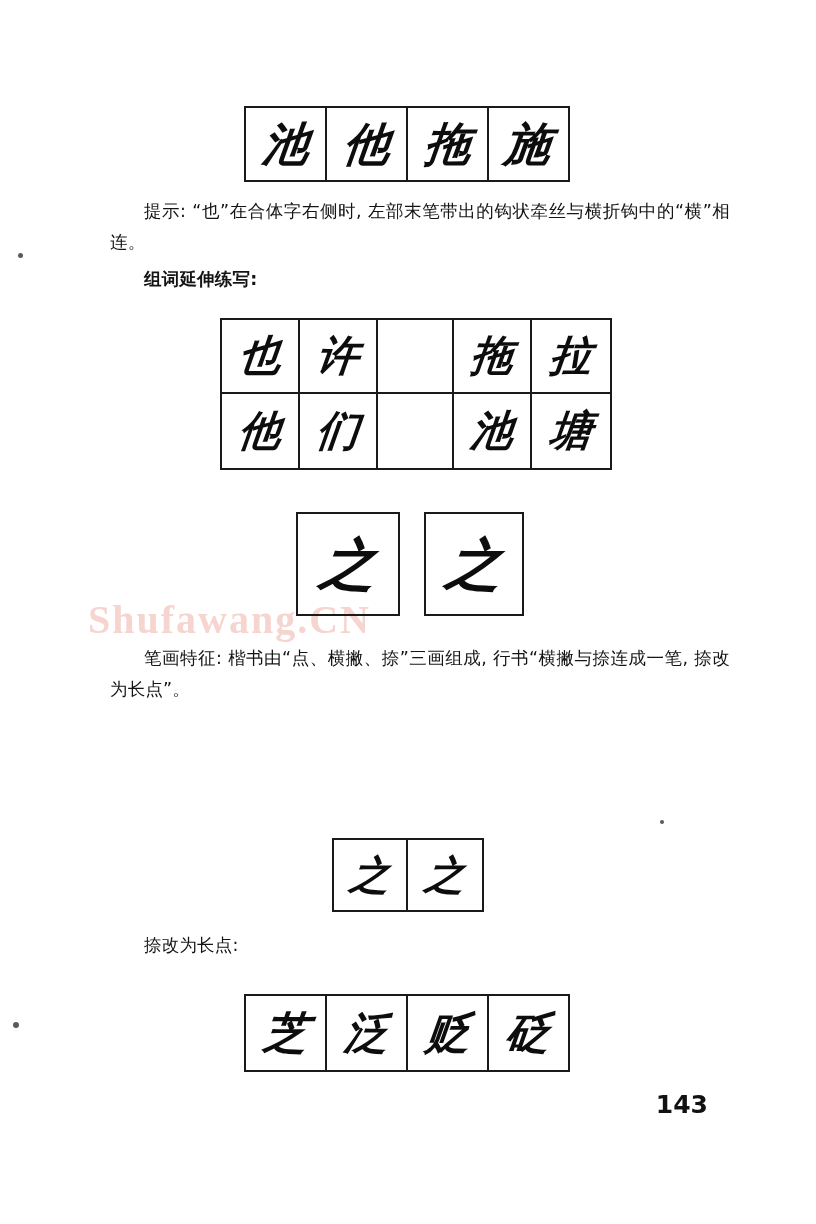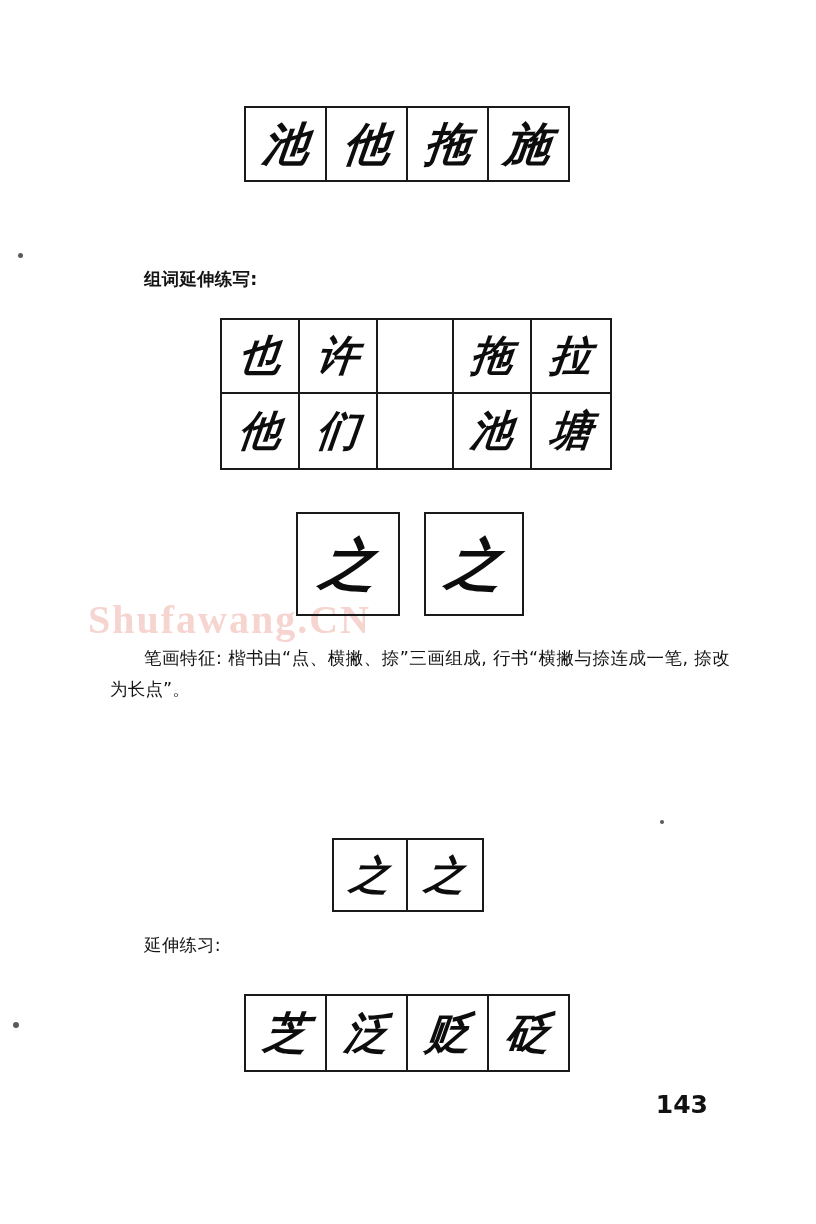--- a/index.html
+++ b/index.html
@@ -119,20 +119,23 @@
       <span class="glyph" style="font-size:46px;">他</span>
     </div>
     <div class="cell" style="width:81px; height:72px;">
       <span class="glyph" style="font-size:46px;">拖</span>
     </div>
     <div class="cell" style="width:78px; height:72px;">
       <span class="glyph" style="font-size:46px;">施</span>
     </div>
   </div>
 
+  <div class="para" style="left:110px; top:196px; width:620px;">
+    <span class="indent">提示: “也”在合体字右侧时, 左部末笔带出的钩状牵丝与横折钩中的“横”相连。</span>
+  </div>
 
   <div class="para" style="left:110px; top:264px; width:620px;font-weight:bold;">
     <span class="indent">组词延伸练写:</span>
   </div>
 
   <div class="grid" style="left:220px; top:318px; width:392px; height:152px;">
     <div class="row-top" style="display:flex; width:100%;">
       <div class="cell" style="width:78px; height:74px; border-bottom:2px solid #1a1a1a;">
         <span class="glyph" style="font-size:42px;">也</span>
       </div>
@@ -185,21 +188,21 @@
   <div class="grid" style="left:332px; top:838px; width:152px; height:74px;">
     <div class="cell" style="width:74px; height:70px;">
       <span class="glyph" style="font-size:40px;">之</span>
     </div>
     <div class="cell" style="width:74px; height:70px;">
       <span class="glyph" style="font-size:40px;">之</span>
     </div>
   </div>
 
   <div class="para" style="left:110px; top:930px; width:620px;">
-    <span class="indent">延伸练习:</span>
+    <span class="indent">捺改为长点:</span>
   </div>
 
   <div class="grid" style="left:244px; top:994px; width:326px; height:78px;">
     <div class="cell" style="width:81px; height:74px;">
       <span class="glyph" style="font-size:44px;">芝</span>
     </div>
     <div class="cell" style="width:81px; height:74px;">
       <span class="glyph" style="font-size:44px;">泛</span>
     </div>
     <div class="cell" style="width:81px; height:74px;">

